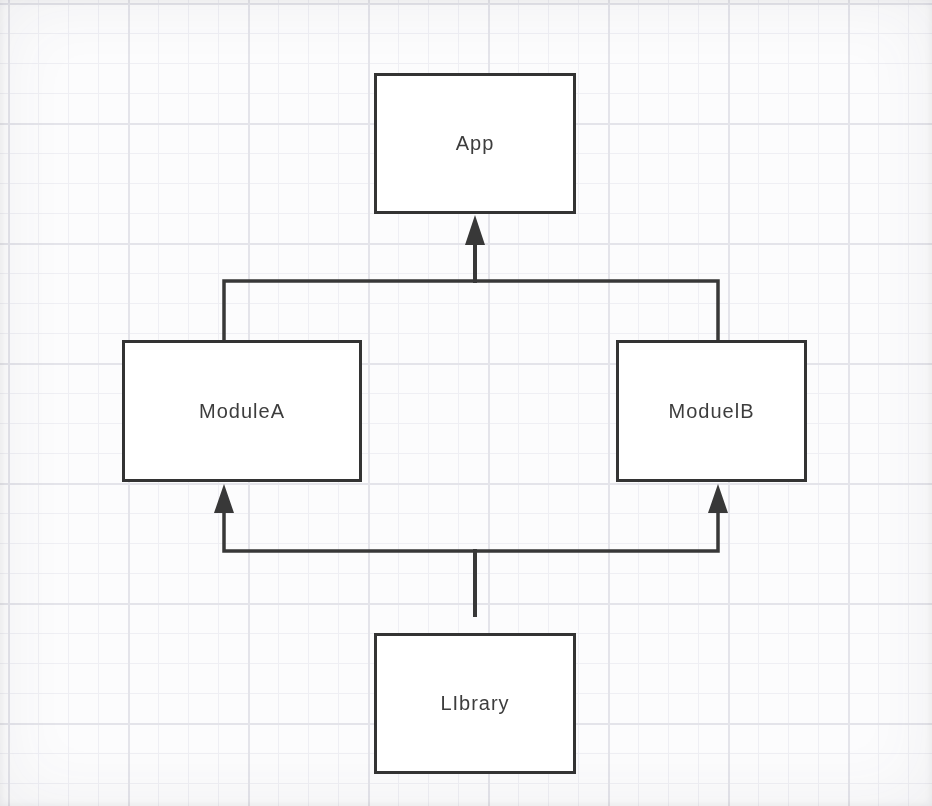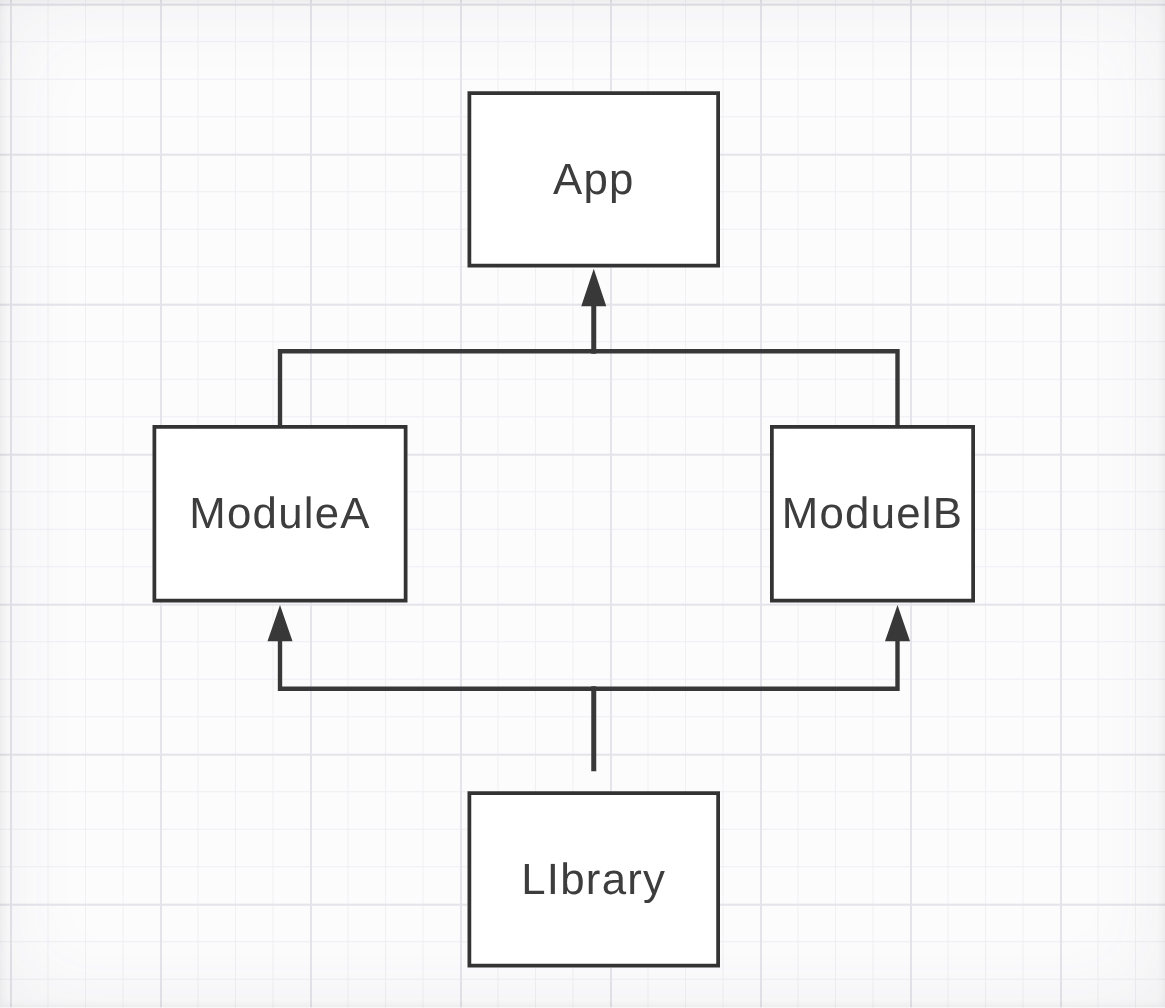--- a/index.html
+++ b/index.html
@@ -26,27 +26,27 @@
     pointer-events: none;
   }
   .node {
     position: absolute;
     box-sizing: border-box;
     background: #ffffff;
     border: 3px solid #333333;
     display: flex;
     align-items: center;
     justify-content: center;
-    font-size: 35px;
+    font-size: 20px;
     letter-spacing: 1px;
     color: #3d3d3d;
   }
   .node-app     { left: 374px; top: 73px;  width: 202px; height: 141px; }
-  .node-moduleA { left: 122px; top: 340px; width: 204px; height: 142px; align-items: center; }
-  .node-moduelB { left: 616px; top: 340px; width: 164px; height: 142px; }
+  .node-moduleA { left: 122px; top: 340px; width: 240px; height: 142px; align-items: center; }
+  .node-moduelB { left: 616px; top: 340px; width: 191px; height: 142px; }
   .node-library { left: 374px; top: 617px; width: 202px; height: 141px; margin-top: 16px; }
   .node-label { display: inline-block; }
 </style>
 </head>
 <body>
 
 <div class="screen">
 
   <svg class="connector-layer" width="932" height="806" viewBox="0 0 932 806" xmlns="http://www.w3.org/2000/svg">
 

